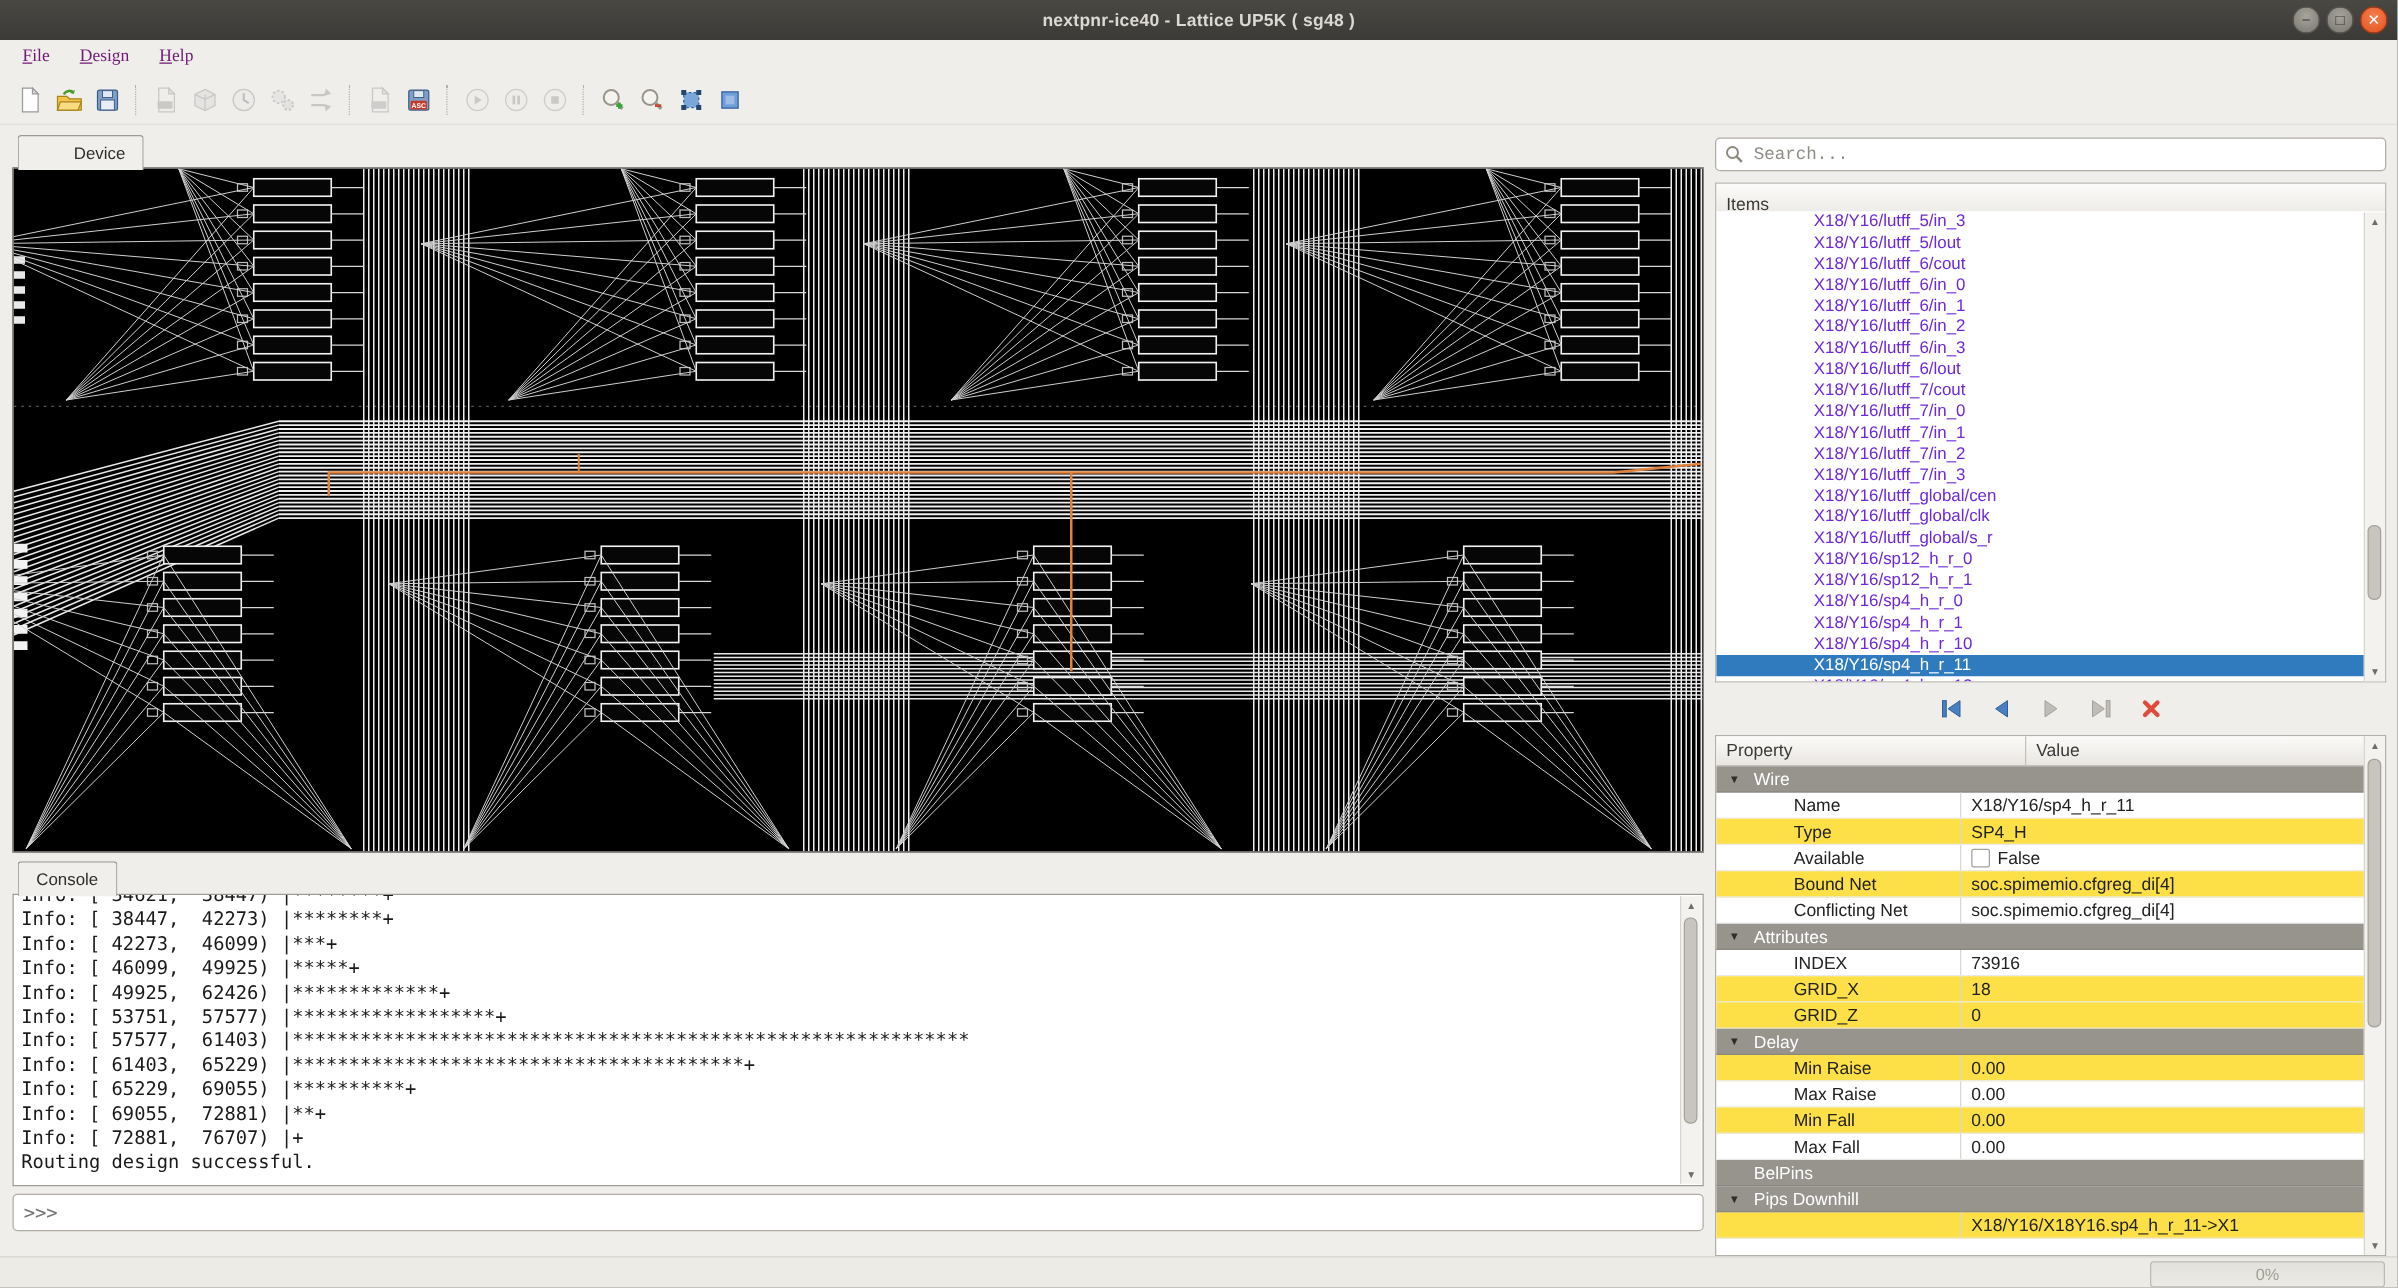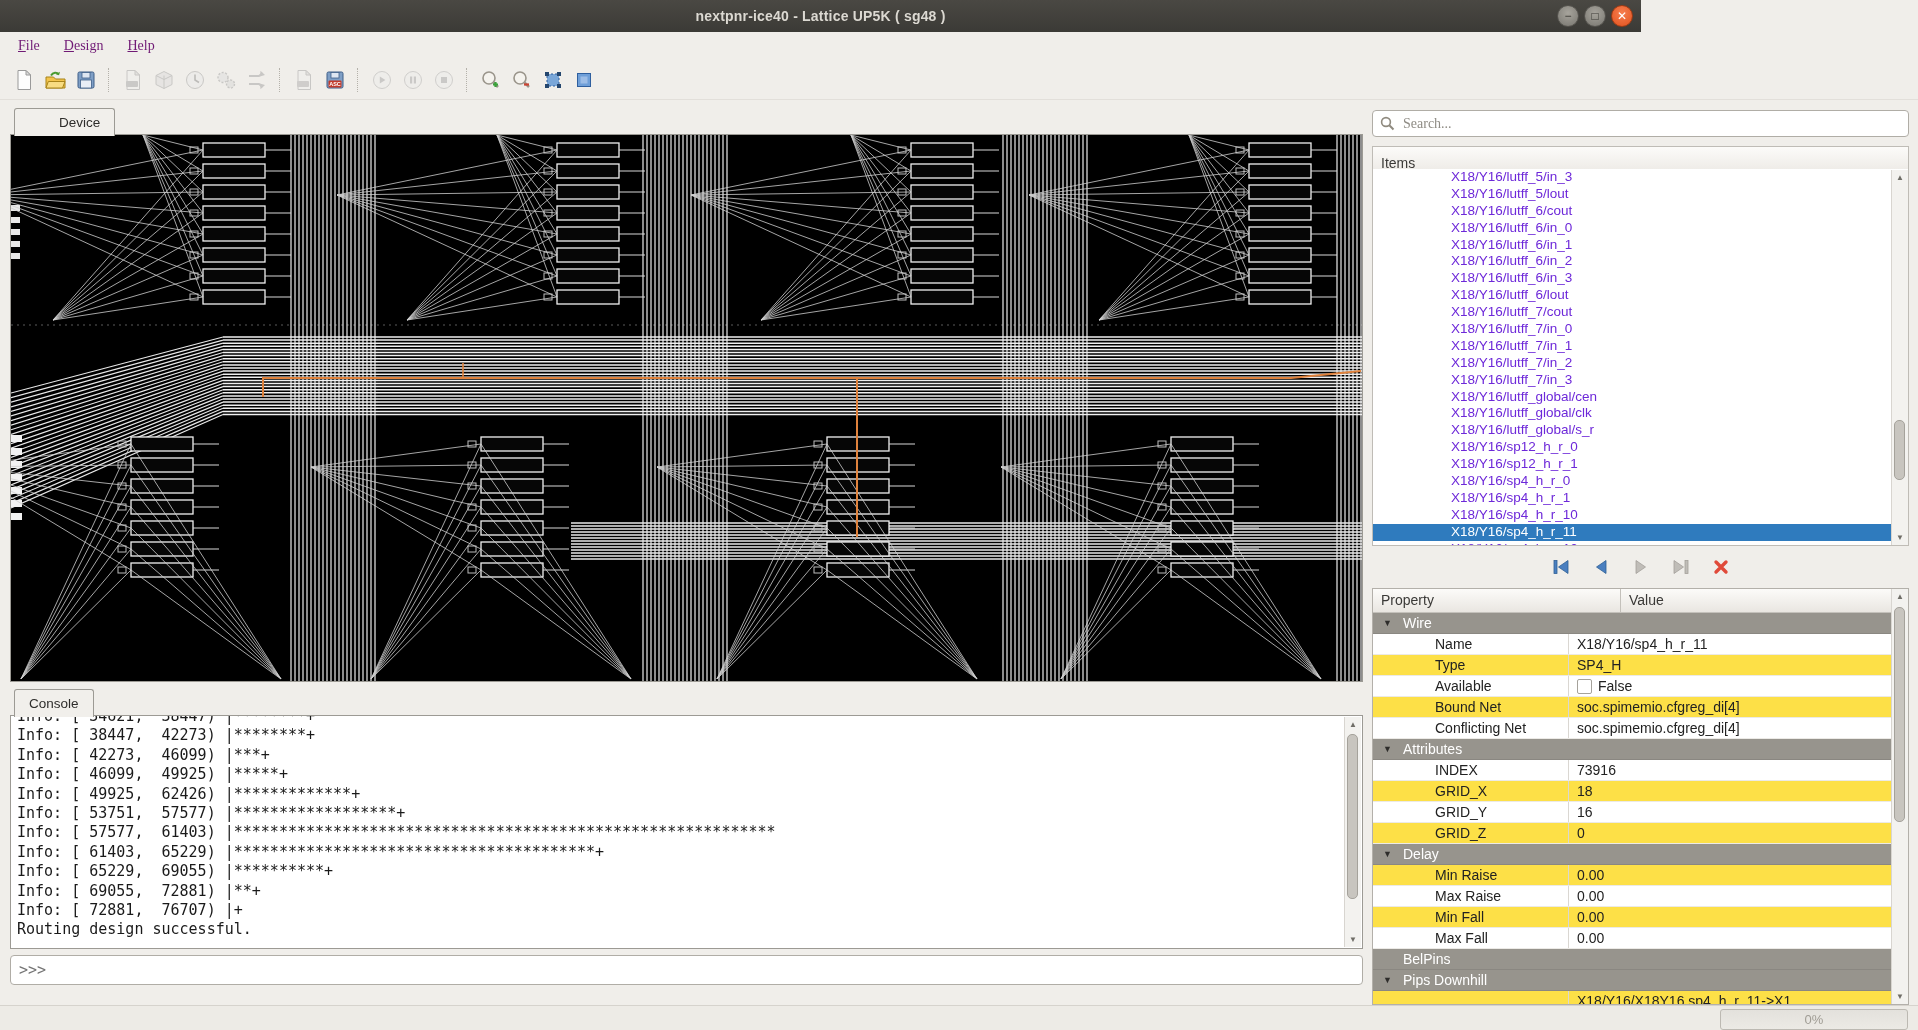--- a/index.html
+++ b/index.html
@@ -1,20 +1,20 @@
 <!DOCTYPE html>
 <html><head>
 <meta charset="utf-8">
 <style>
   html,body{margin:0;padding:0;}
   body{font-family:"Liberation Sans",sans-serif;background:#555;}
   #root{position:relative;width:1918px;height:1030px;background:#f0eeea;overflow:hidden;}
 
   
-  #titlebar{position:absolute;left:0;top:0;width:1641px;height:32px;
+  #titlebar{position:absolute;left:0;top:0;width:1918px;height:32px;
     background:linear-gradient(#4a4843,#3b3a36);display:flex;align-items:center;justify-content:center;}
   #titlebar .title{color:#dcd9d2;font-size:14px;font-weight:bold;letter-spacing:.2px;}
   .winbtns{position:absolute;right:8px;top:5px;display:flex;gap:5px;}
   .wbtn{width:22px;height:22px;border-radius:50%;display:flex;align-items:center;justify-content:center;
     background:radial-gradient(circle at 50% 35%,#a7a49c,#787670);border:1px solid #55534e;box-sizing:border-box;
     color:#3a3934;font-size:12px;line-height:1;}
   .wbtn.close{background:radial-gradient(circle at 50% 35%,#f67e4e,#e2521f);border-color:#9c3a14;color:#fff;}
 
   
   #menubar{position:absolute;left:0;top:32px;width:1918px;height:28px;display:flex;align-items:center;padding-left:6px;box-sizing:border-box;}
@@ -42,21 +42,21 @@
   .varrow.up{top:0;} .varrow.down{bottom:0;}
   .vthumb{position:absolute;left:2px;width:11px;background:#c8c5bf;border:1px solid #a5a29b;border-radius:5px;box-sizing:border-box;}
 
   #prompt{position:absolute;left:10px;top:955px;width:1353px;height:30px;box-sizing:border-box;
     border:1px solid #b0ada6;border-radius:4px;background:#fff;font-family:"DejaVu Sans Mono",monospace;
     font-size:15px;color:#8a8780;padding:0 8px;outline:none;}
 
   
   #search-wrap{position:absolute;left:1372px;top:110px;width:537px;height:27px;box-sizing:border-box;
     border:1px solid #b0ada6;border-radius:4px;background:#fff;display:flex;align-items:center;padding:0 7px;gap:6px;}
-  #search-input{border:none;outline:none;flex:1;font-size:14px;color:#2e2d2b;font-family:Liberation Serif, serif;background:transparent;}
+  #search-input{border:none;outline:none;flex:1;font-size:14px;color:#2e2d2b;font-family:Liberation Mono, monospace;background:transparent;}
   #search-input::placeholder{color:#8f8c85;}
 
   #items-header{position:absolute;left:1372px;top:146px;width:537px;height:33px;box-sizing:border-box;
     background:linear-gradient(#fcfbf9,#e9e6e1);border:1px solid #bfbcb6;display:flex;align-items:center;
     padding-left:8px;font-size:14px;color:#3a3937;}
   #items-list{position:absolute;left:1372px;top:169px;width:537px;height:377px;box-sizing:border-box;
     background:#fff;border:1px solid #bfbcb6;border-top:none;overflow:hidden;}
   .irow{height:16.9px;line-height:16.9px;font-size:13.5px;color:#6d28d9;padding-left:78px;white-space:nowrap;}
   .irow.sel{color:#fff;}
   #items-scroll{position:absolute;left:1891px;top:170px;width:16px;height:375px;background:#f3f2ef;border-left:1px solid #d8d5d0;}
@@ -904,26 +904,20 @@
           <div class="c2">
             <span>73916</span>
           </div>
         </div>
         <div class="prow alt">
           <div class="c1">GRID_X</div>
           <div class="c2">
             <span>18</span>
           </div>
         </div>
-        <div class="prow">
-          <div class="c1">GRID_Y</div>
-          <div class="c2">
-            <span>16</span>
-          </div>
-        </div>
         <div class="prow alt">
           <div class="c1">GRID_Z</div>
           <div class="c2">
             <span>0</span>
           </div>
         </div>
         <div class="prow group">
           <span class="tri">▼</span>
           <span class="glabel">Delay</span>
         </div>

